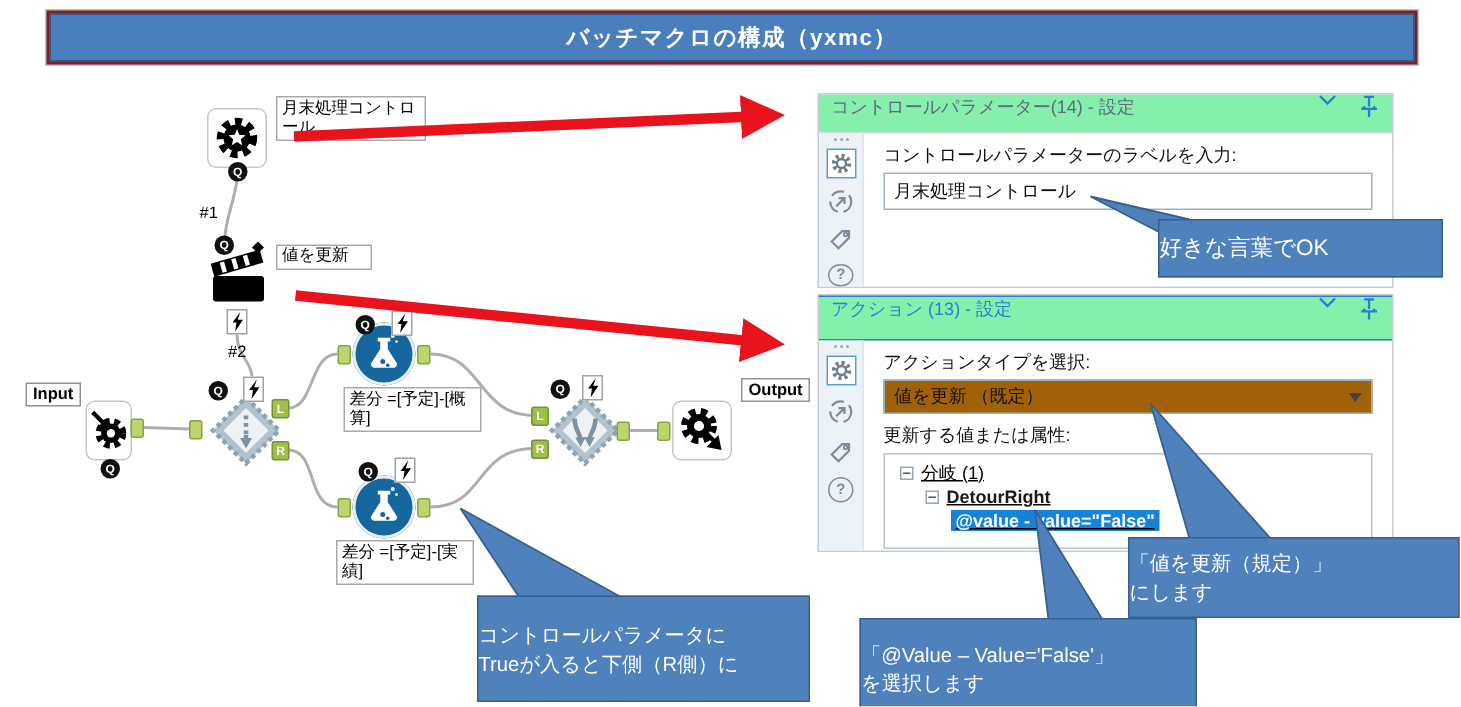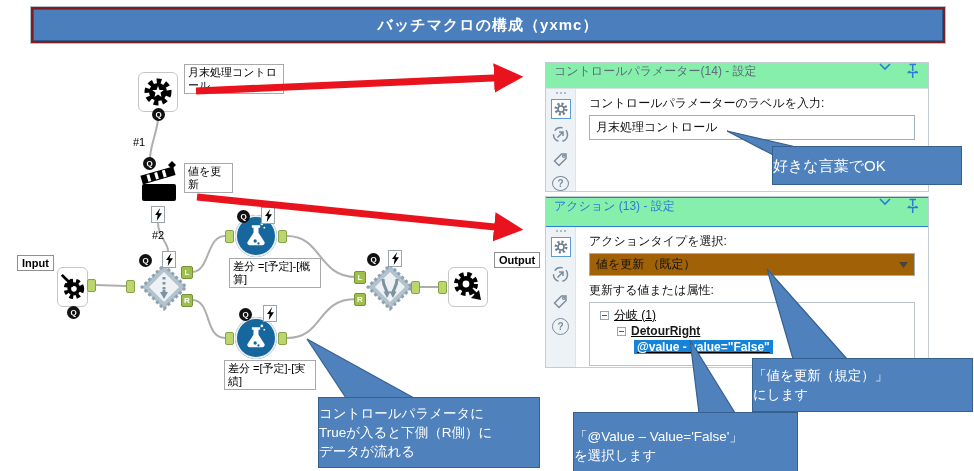--- a/index.html
+++ b/index.html
@@ -116,21 +116,21 @@
         <g transform="rotate(-16 6 26)">
           <rect x="4" y="20" width="34" height="9" fill="#000"></rect>
           <rect x="10" y="21" width="3" height="7" fill="#fff"></rect>
           <rect x="18" y="21" width="3" height="7" fill="#fff"></rect>
           <rect x="26" y="21" width="3" height="7" fill="#fff"></rect>
         </g>
         <rect x="4" y="29" width="34" height="17" rx="2" fill="#000"></rect>
       </svg>
     </div>
     <div class="qbadge" style="left:143px;top:157px;">Q</div>
-    <div class="tool-label" style="left:184px;top:163px;width:49px;">値を更新</div>
+    <div class="tool-label" style="left:184px;top:163px;width:64px;font-family:Liberation Mono, monospace;">値を更新</div>
     <div class="lightning" style="left:151px;top:206px;">
       <svg width="9" height="13" viewBox="0 0 10 15">
           <polygon points="7,0 1,8 4,8 3,15 9,6 5,6" fill="#000"></polygon>
         </svg>
     </div>
     <div class="wire-label" style="left:152px;top:229px;">#2</div>
 
     <div class="io-label" style="left:17px;top:255px;">Input</div>
     <div class="toolbox" style="left:57px;top:267px;width:31px;height:40px;">
       <svg width="28" height="30" viewBox="0 0 30 30">
@@ -392,16 +392,15 @@
   </div>
 
   <div class="callout co-mid" style="left:573px;top:412px;width:225px;height:68px;">
     <div>「@Value – Value='False'」</div>
     <div>を選択します</div>
   </div>
 
   <div class="callout co-mid" style="left:318px;top:397px;width:222px;height:71px;">
     <div>コントロールパラメータに</div>
     <div>Trueが入ると下側（R側）に</div>
-    <div>データが流れる</div>
   </div>
 
 </div>
 
 </body></html>

